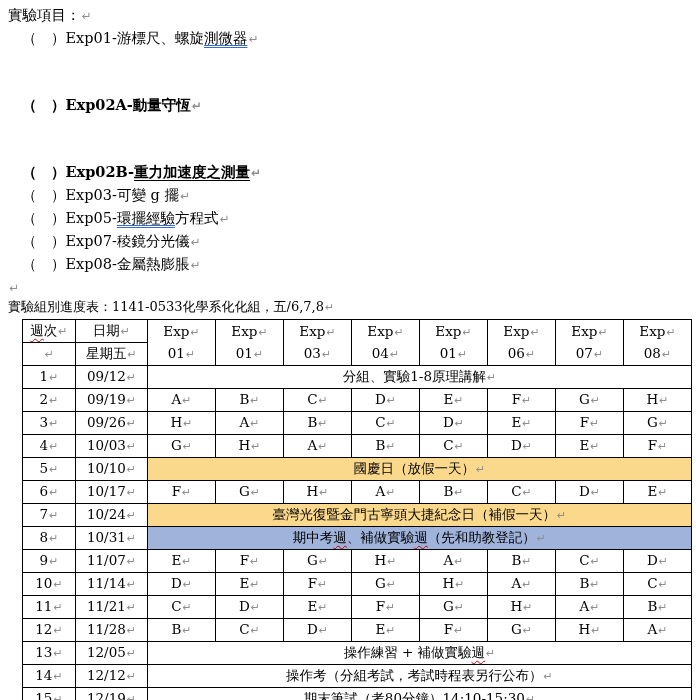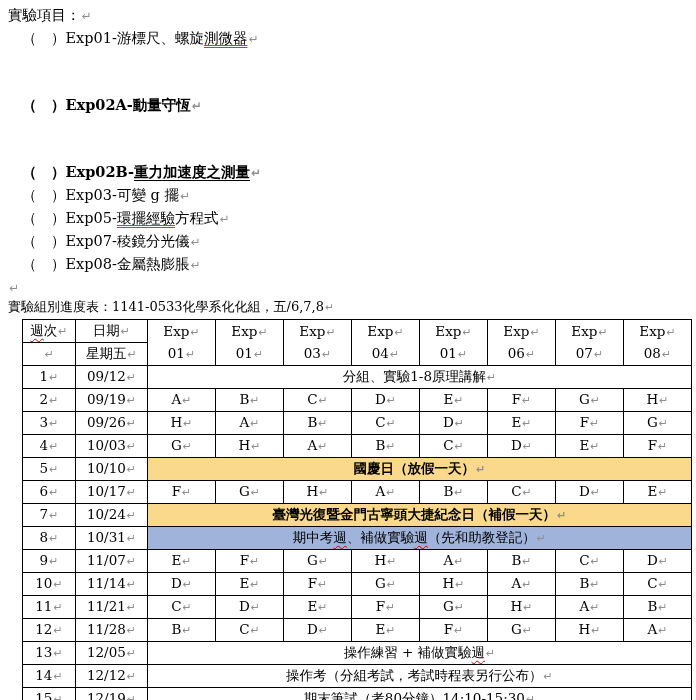--- a/index.html
+++ b/index.html
@@ -53,21 +53,21 @@
     vertical-align:middle;
     font-size:13.5px;
     height:20px;
     padding:0;
     white-space:nowrap;
     overflow:hidden;
     line-height:20px;
   }
   table.sched td.hdr{height:21px;line-height:21px;margin-left:40px;}
   table.sched td.hdr2{line-height:20px;}
-  .bg-yellow{background:#FBD98C;font-weight:bold;}
+  .bg-yellow{background:#FBD98C;}
   .bg-blue{background:#A0B3DB;margin-left:20px;}
 </style>
 </head>
 <body>
 
 <div class="doc">
 
   <div class="top-line">
     <span>實驗項目：</span><span class="pilcrow">↵</span>
   </div>

